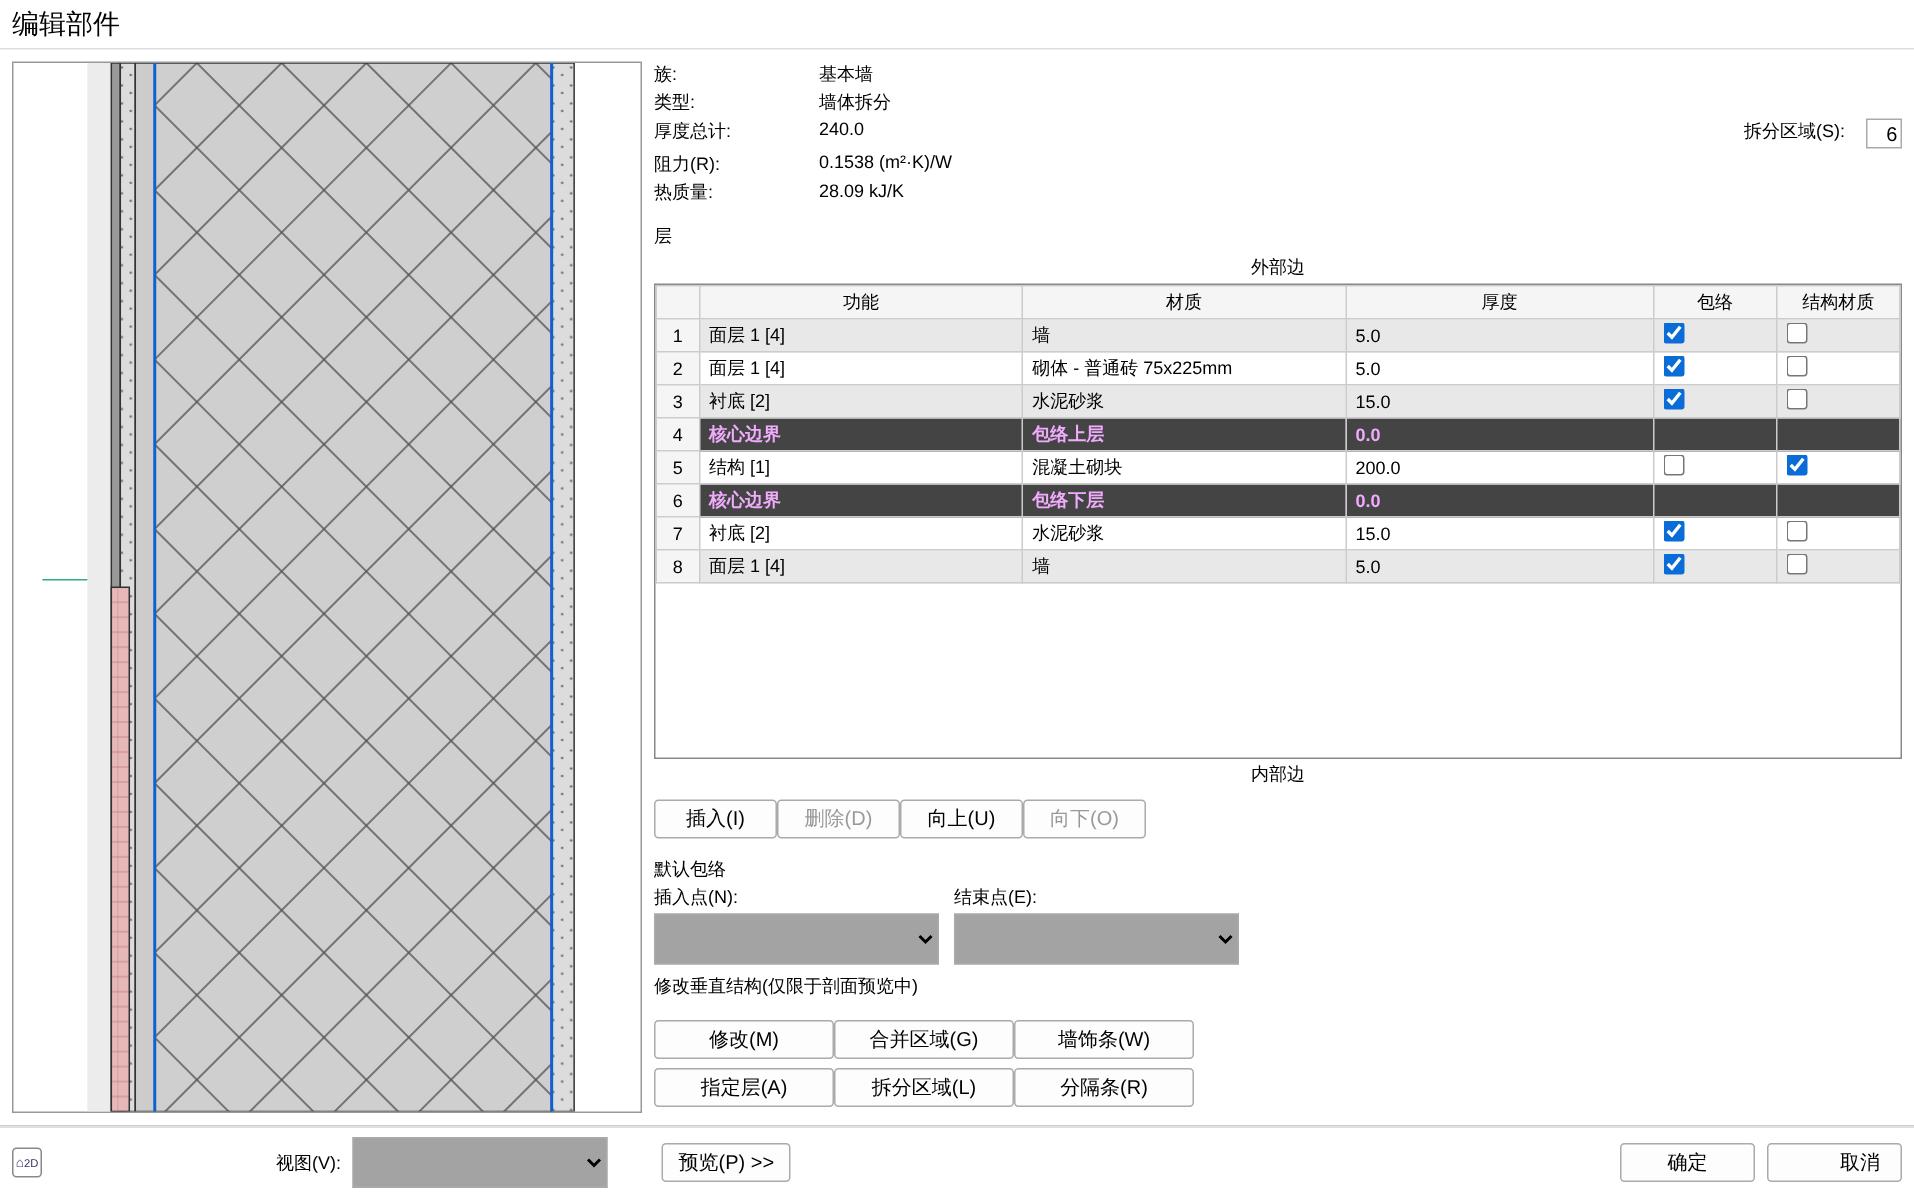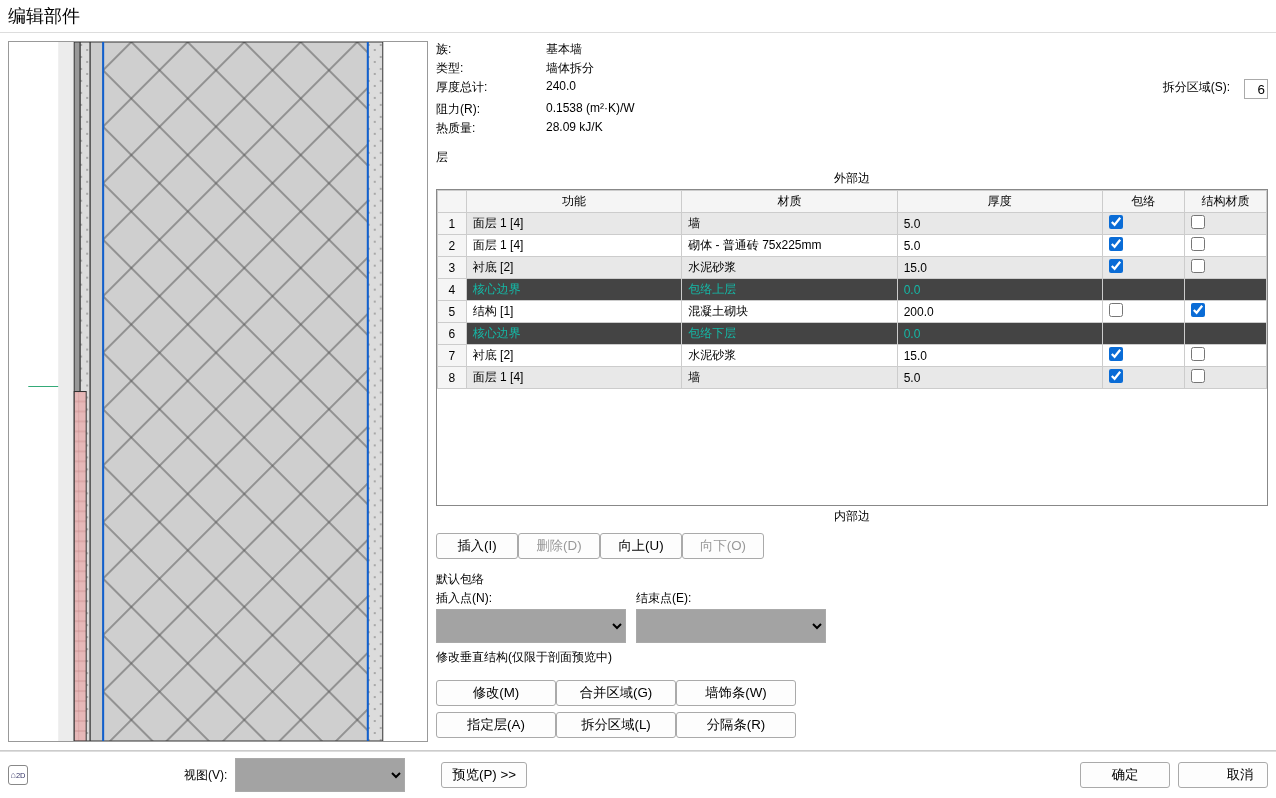--- a/index.html
+++ b/index.html
@@ -14,21 +14,21 @@
     .props .label { color: #000; }
     .props .val { color: #000; }
     .sample-h { text-align: right; padding-right: 4px; }
     .layers-label { margin: 4px 0 2px 0; }
     .edge-label { text-align: center; margin: 2px 0; }
     .table-wrap { flex: 1; border: 1px solid #888; overflow: auto; }
     table.layers { width: 100%; border-collapse: collapse; }
     table.layers th, table.layers td { border: 1px solid #ccc; padding: 2px 6px; height: 20px; font-size: 12px; text-align: left; }
     table.layers th { background: #f5f5f5; font-weight: normal; text-align: center; }
     table.layers .rownum { width: 28px; text-align: center; background: #f5f5f5; }
-    table.layers tr.core td { background: #444; color: #14b8a6; font-weight: normal; }
+    table.layers tr.core td { background: #444; color: #f0abfc; font-weight: bold; }
     table.layers tr.core .rownum { background: #f5f5f5; color: #000; font-weight: normal; }
     table.layers tr.shade td { background: #e8e8e8; }
     table.layers tr.shade .rownum { background: #f5f5f5; }
     .chk { width: 14px; height: 14px; accent-color: #0a6cd6; }
     .center { text-align: center; }
     .btn-row { display: flex; gap: 0; margin: 6px 0; }
     .btn { border: 1px solid #aaa; background: #fdfdfd; border-radius: 3px; padding: 3px 10px; min-width: 82px; text-align: center; cursor: pointer; }
     .btn:disabled { color: #999; }
     .btn-wide { min-width: 120px; }
     .group-label { margin-top: 6px; margin-bottom: 2px; }

